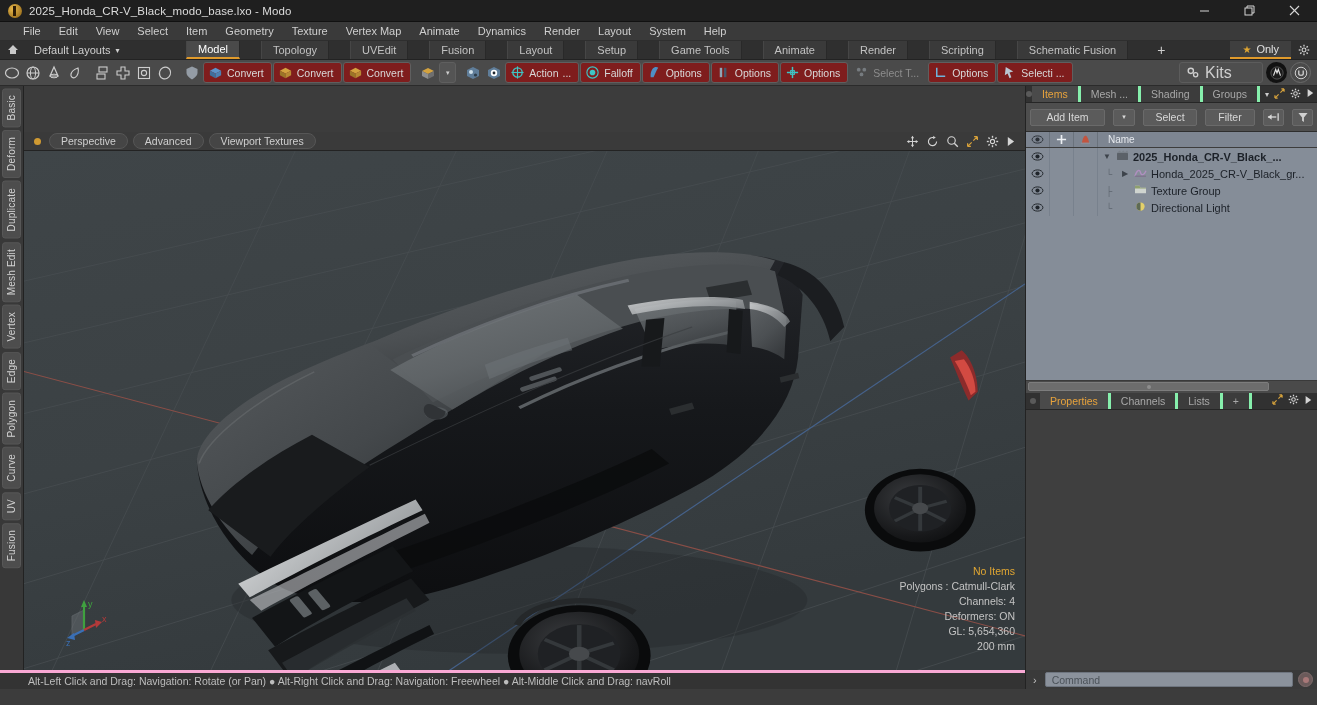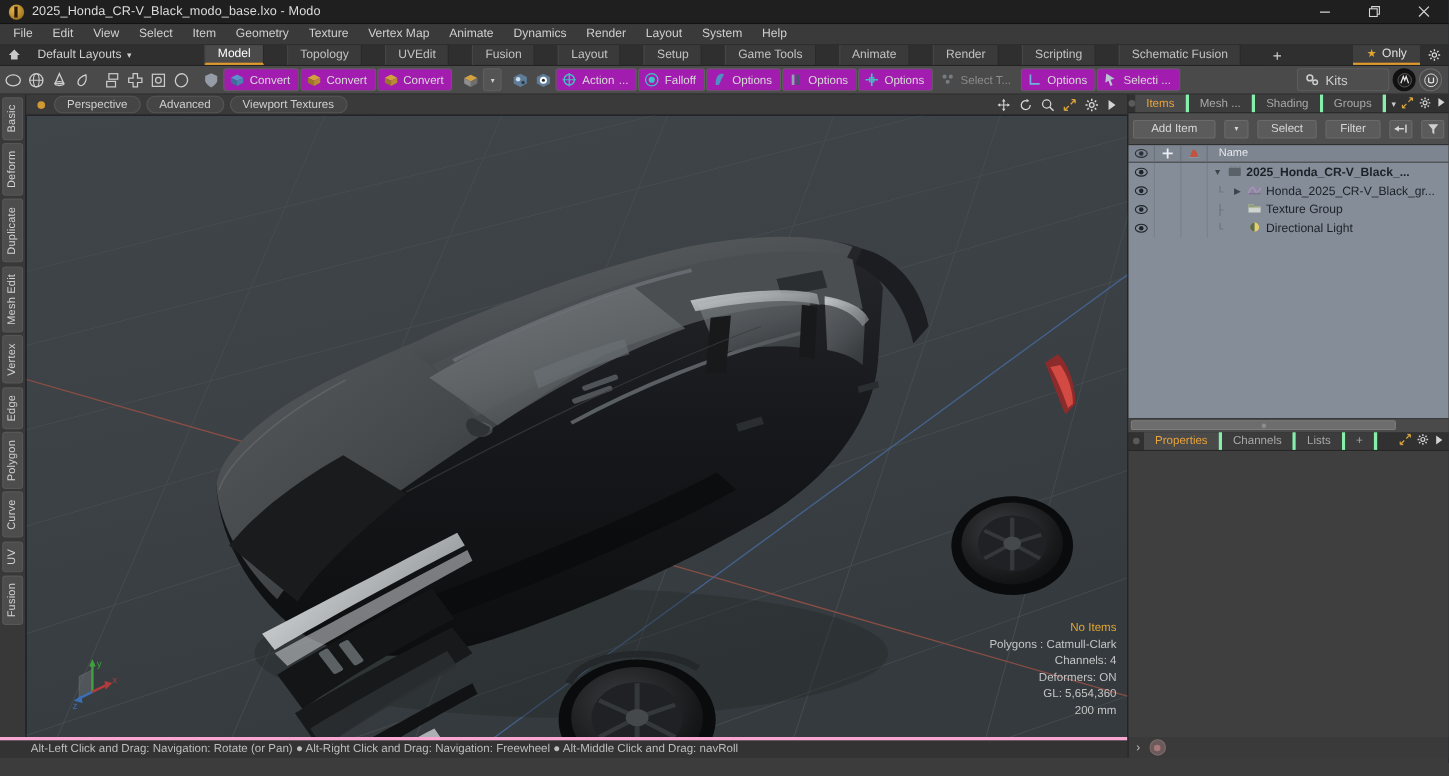--- a/index.html
+++ b/index.html
@@ -34,21 +34,21 @@
   .win-btn {
     width: 45px; height: 100%;
     display: flex; align-items: center; justify-content: center;
     color: #d6d6d6; font-size: 13px;
   }
   .win-btn svg { display: block; }
 
   
   .menubar {
     height: 19px; background: #3a3a3a;
-    display: flex; align-items: center; padding-left: 3px;
+    display: flex; align-items: center; padding-left: 14px;
     border-bottom: 1px solid #2e2e2e;
   }
   .menu-item {
     padding: 0 9px; height: 19px; line-height: 19px;
     font-size: 11px; color: #cfcfcf; white-space: nowrap;
   }
 
   
   .layoutbar {
     height: 19px; background: #2f2f2f;
@@ -103,38 +103,38 @@
   }
   .tb-icon {
     width: 20px; height: 22px;
     display: flex; align-items: center; justify-content: center;
     flex: none;
   }
   .tb-sep { width: 5px; flex: none; }
   .tb-btn {
     display: flex; align-items: center; gap: 4px;
     height: 21px; padding: 0 7px 0 4px;
-    background: #a21caf;
+    background: #7f1d1d;
     border: 1px solid #5f5f5f; border-radius: 3px;
     color: #d8d8d8; font-size: 10.5px; white-space: nowrap; flex: none;
   }
   .tb-btn.dim { color: #8d8d8d; }
   .tb-btn.plain { background: #4a4a4a; border-color: transparent; }
   .tb-drop {
     width: 17px; height: 21px; background: #545454;
     border: 1px solid #5f5f5f; border-radius: 3px;
     display: flex; align-items: center; justify-content: center;
     color: #cfcfcf; font-size: 7px; flex: none;
   }
   .tb-right { margin-left: auto; display: flex; align-items: center; gap: 3px; padding-right: 4px; }
   .kits-btn {
     display: flex; align-items: center; gap: 5px;
     width: 84px; height: 21px; padding: 0 6px;
     background: #4e4e4e; border: 1px solid #5c5c5c; border-radius: 3px;
-    color: #cfcfcf; font-size: 12px;
+    color: #cfcfcf; font-size: 16px;
   }
   .round-icon {
     width: 21px; height: 21px; border-radius: 50%;
     display: flex; align-items: center; justify-content: center;
     flex: none;
   }
 
   
   .workspace { display: flex; height: 584px; }
 
@@ -151,21 +151,21 @@
     background: #4d4d4d;
     color: #d2d2d2; font-size: 10px;
     padding: 6px 3px; margin-bottom: 3px;
     border-radius: 3px;
     border: 1px solid #575757;
     letter-spacing: .2px;
     white-space: nowrap;
   }
 
   
-  .viewcol { flex: 1; display: flex; flex-direction: column; background: #2b2b2b; }
+  .viewcol { flex: 1; display: flex; flex-direction: column; background: #2b2b2b; margin-top: 46px; }
   .viewhdr {
     height: 19px; background: #3a3a3a;
     display: flex; align-items: center; padding: 0 4px;
     border-bottom: 1px solid #232323;
   }
   .vh-dot {
     width: 7px; height: 7px; border-radius: 50%;
     background: #d09a32; margin: 0 8px 0 6px; flex: none;
   }
   .vh-btn {
@@ -1082,17 +1082,18 @@
       </div>
     </div>
     <div class="props-body"></div>
   </div>
 </div>
 
 <div class="bottomrow">
   <div class="statusbar">Alt-Left Click and Drag: Navigation: Rotate (or Pan) ● Alt-Right Click and Drag: Navigation: Freewheel ● Alt-Middle Click and Drag: navRoll</div>
   <div class="cmdbar">
     <div class="cmd-arrow">›</div>
+    <input class="cmd-input" placeholder="Command" style="">
     <div class="cmd-rec">
         <i></i>
       </div>
   </div>
 </div>
 
 </body></html>

